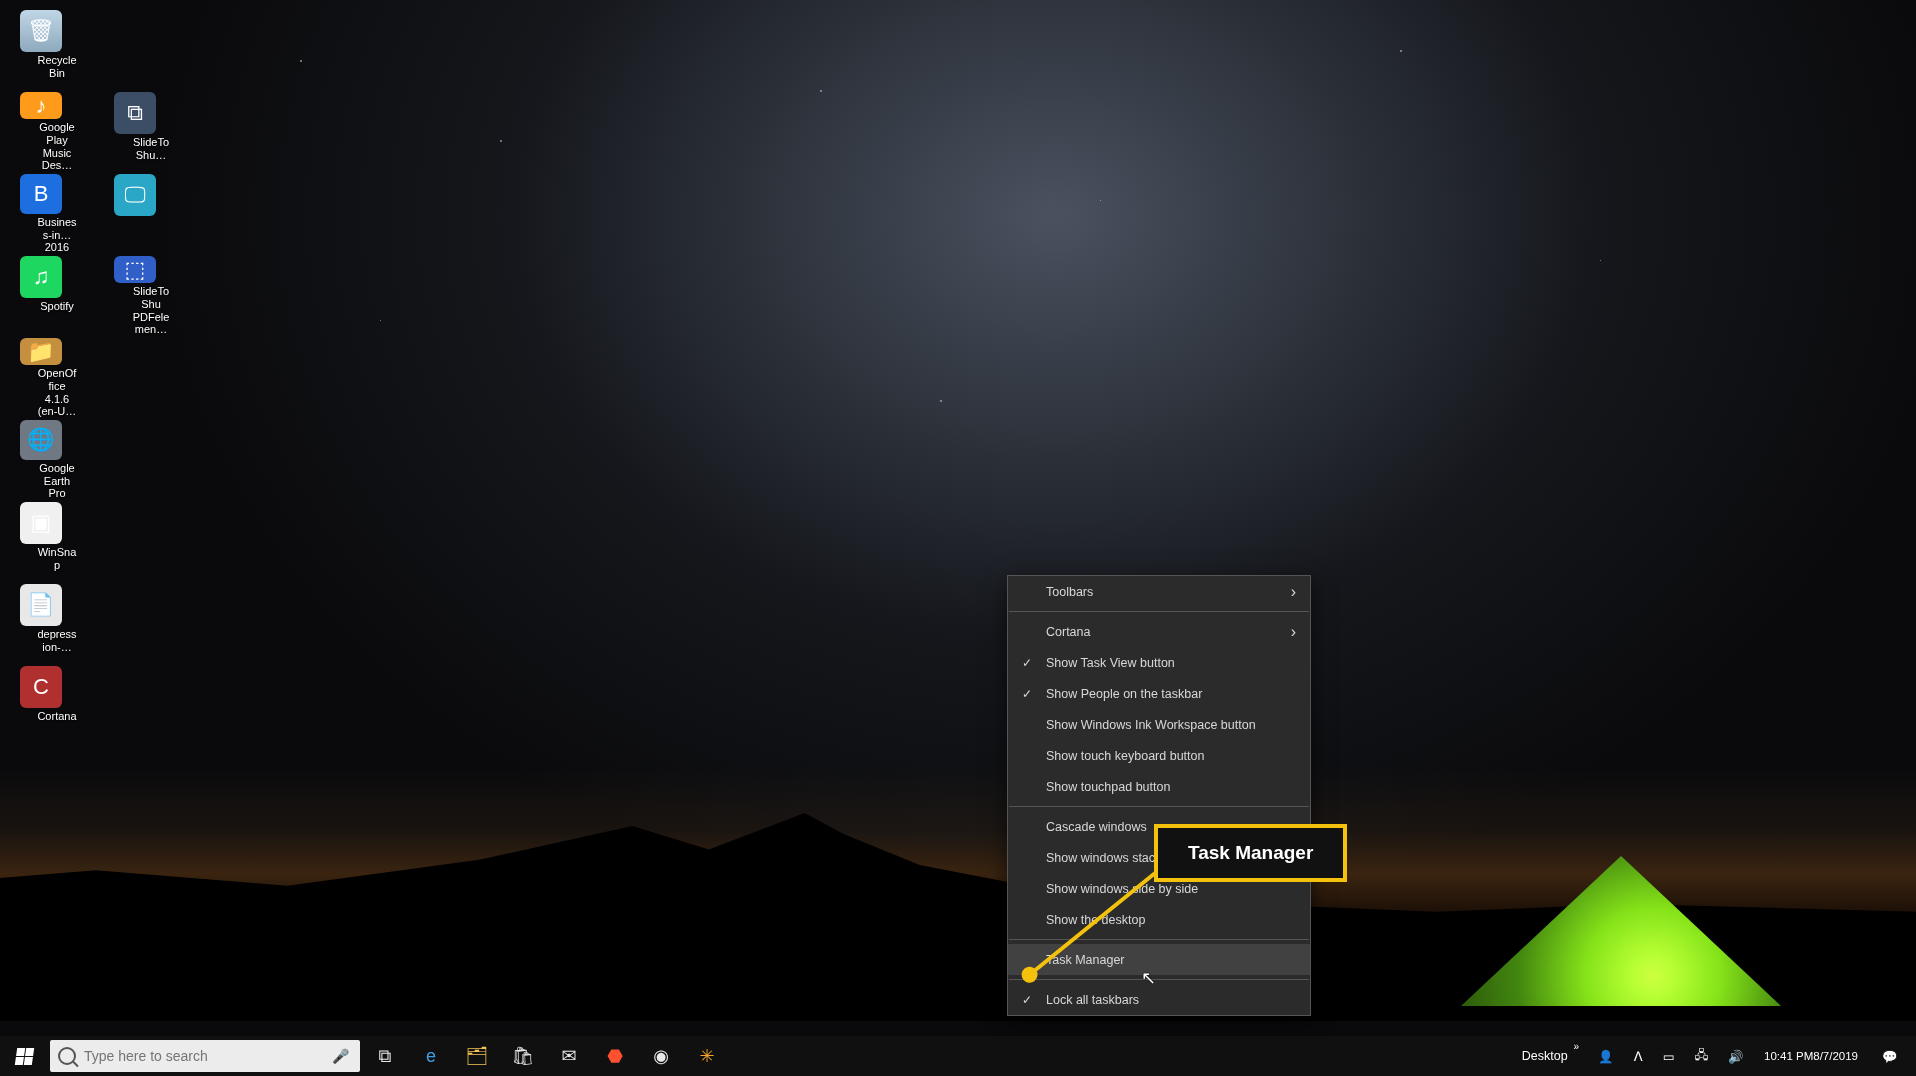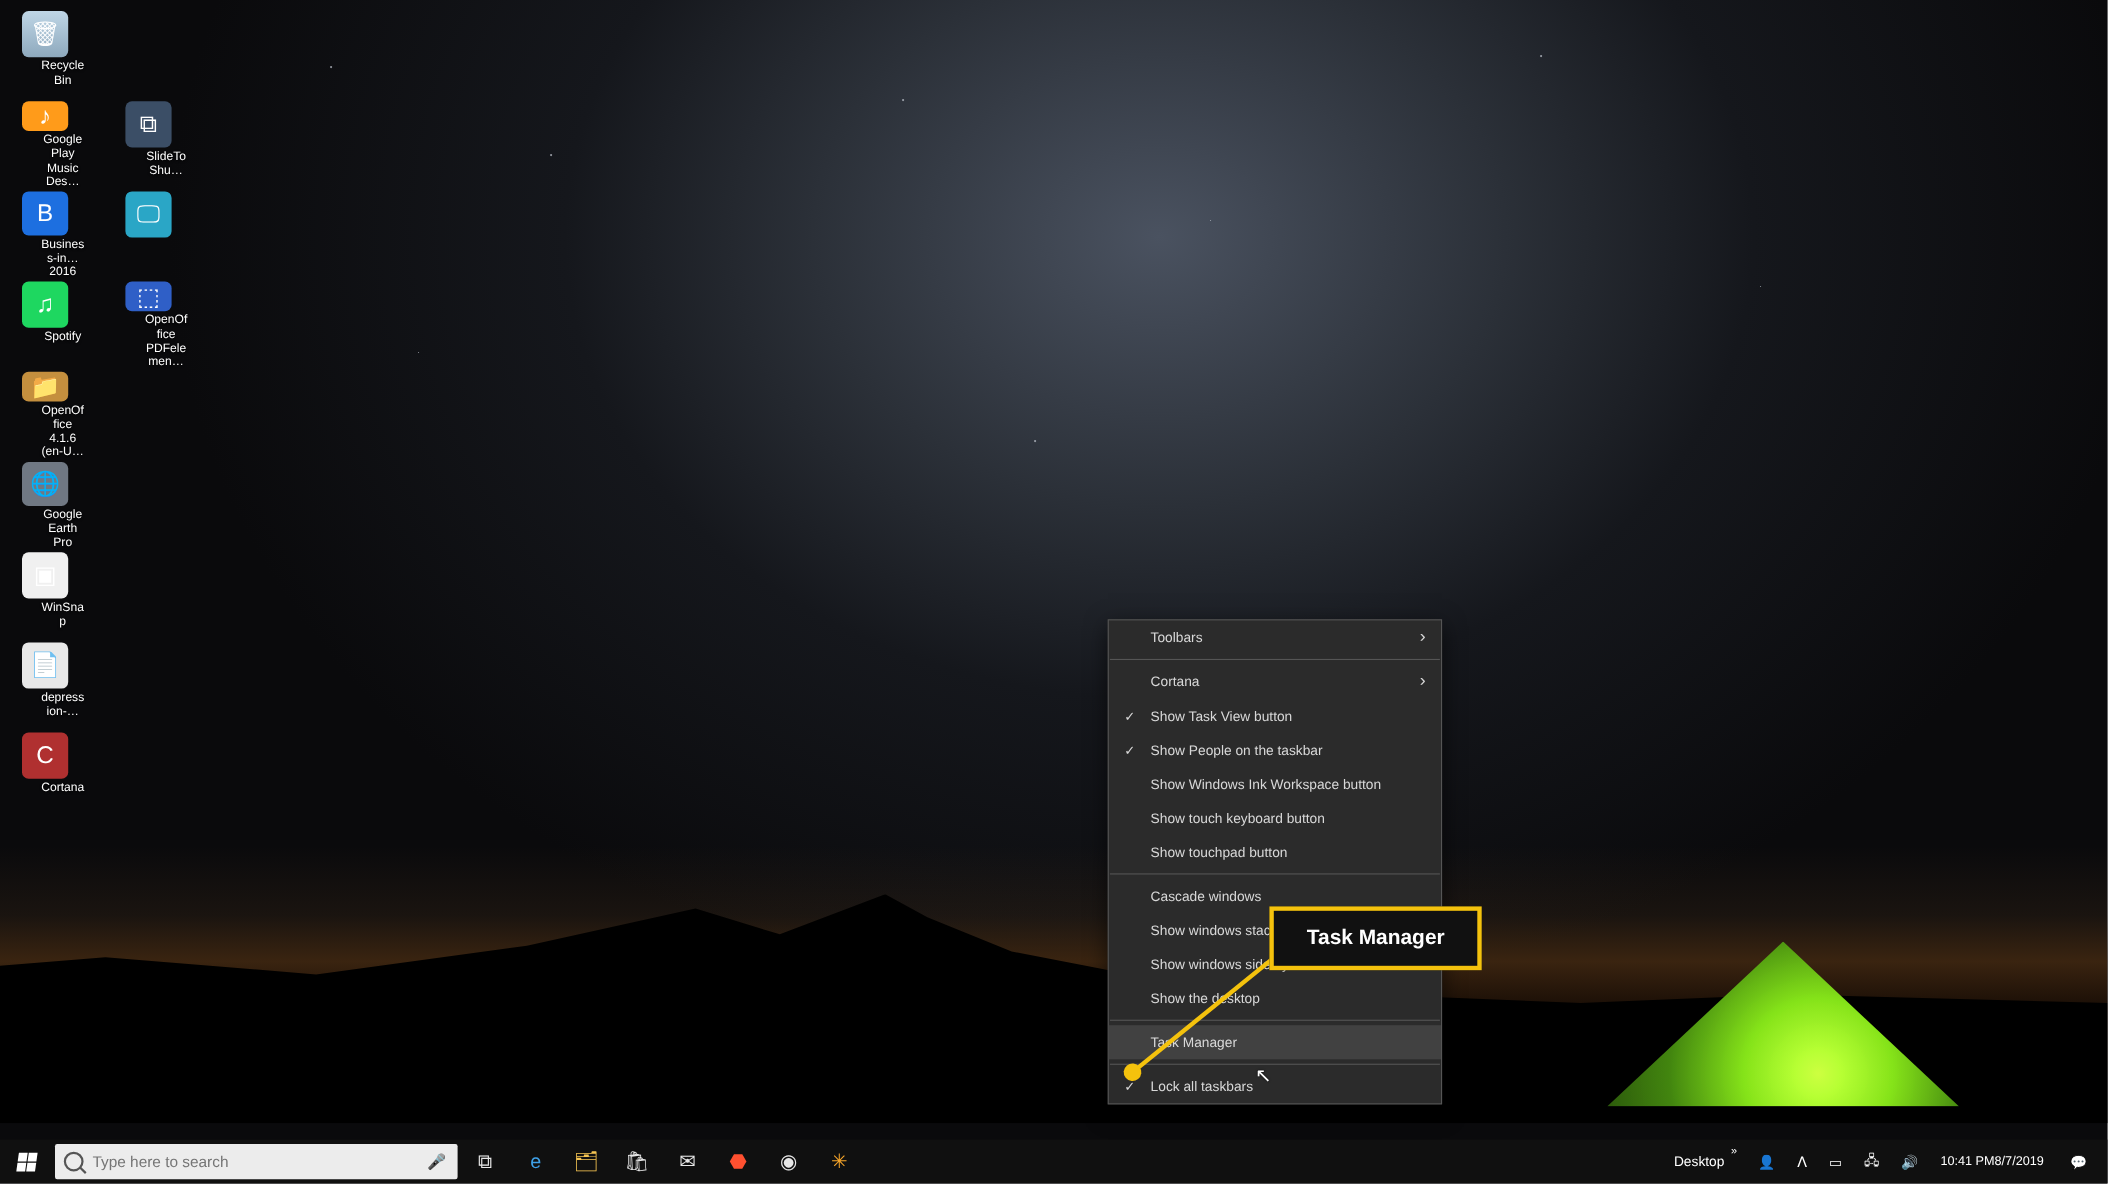--- a/index.html
+++ b/index.html
@@ -38,21 +38,21 @@
 .g-folder{background:#c48f3e;}
 .g-gray{background:#707883;}
 .g-file{background:#e8e8e8;color:#555;}
 .g-ccl{background:#b03030;}
 .g-teal{background:#2aa6c6;}
 .g-slide{background:#3b4e66;}
 .g-pdf{background:#2f5fc7;}
 .g-snap{background:#f0f0f0;}
 
 .ctxmenu {
-  position:absolute; width:304px; left:1007px; top:563px;
+  position:absolute; width:304px; left:1007px; top:575px;
   background:#2b2b2b; border:1px solid #555; color:#d8d8d8; font-size:12.5px;
   box-shadow:0 6px 20px rgba(0,0,0,.6);
 }
 .ctx-item { height:31px; padding:0 18px 0 38px; display:flex; align-items:center; position:relative; cursor:default;}
 .ctx-item.hover { background:#414141;}
 .ctx-sep { height:1px; background:#555; margin:4px 1px;}
 .ctx-check::before { content:"✓"; position:absolute; left:14px; font-size:12px; color:#d8d8d8;}
 .ctx-arrow::after { content:"›"; position:absolute; right:14px; font-size:16px; color:#d8d8d8;}
 .ctx-gear::before { content:"⚙"; position:absolute; left:13px; font-size:13px; color:#d8d8d8;}
 
@@ -60,21 +60,21 @@
 .callout-box { background:#111; border:4px solid #f4c20d; color:#fff; font-size:19px; font-weight:600; padding:14px 30px; white-space:nowrap; position:relative;}
 .callout-line { position:absolute; width:170px; height:4px; background:#f4c20d; transform-origin:left center; transform:rotate(-39deg); left:-126px; top:150px;}
 .callout-line::before{content:"";position:absolute;left:-6px;top:-6px;width:16px;height:16px;background:#f4c20d;border-radius:50%;}
 .cursor-arrow{position:absolute;left:1141px;top:967px;font-size:18px;color:#fff;text-shadow:0 0 2px #000;}
 
 .taskbar { position:absolute; left:0; right:0; bottom:0; height:40px; background:#101010; display:flex; align-items:center; color:#fff;}
 .tb-btn { height:40px; display:flex; align-items:center; justify-content:center; cursor:pointer;}
 .tb-start{width:48px;font-size:16px;}
 .win-flag{display:grid;grid-template-columns:8px 8px;grid-template-rows:8px 8px;gap:1px;transform:skewX(-8deg);}
 .win-flag span{background:#fff;}
-.tb-search{height:32px;width:366px;margin:0 2px;background:#ececec;display:flex;align-items:center;padding:0 10px 0 8px;border-radius:2px;}
+.tb-search{height:32px;width:310px;margin:0 2px;background:#ececec;display:flex;align-items:center;padding:0 10px 0 8px;border-radius:2px;}
 .tb-search .sicon{width:18px;height:18px;border:2px solid #555;border-radius:50%;position:relative;margin-right:8px;}
 .tb-search .sicon::after{content:"";position:absolute;width:7px;height:2px;background:#555;right:-5px;bottom:-2px;transform:rotate(45deg);}
 .tb-search input{border:none;background:transparent;outline:none;font-size:14px;color:#555;flex:1;}
 .tb-search .mic{font-size:14px;color:#555;}
 .tb-icon{width:46px;font-size:18px;color:#e8e8e8;}
 .tb-spacer{flex:1;}
 .tb-sys{display:flex;align-items:center;gap:4px;padding-right:6px;margin-left:15px;}
 .sys-item{padding:0 8px;font-size:12.5px;height:40px;display:flex;align-items:center;cursor:pointer;}
 .clock{flex-direction:row;justify-content:center;line-height:1.1;font-size:11.5px;text-align:right;}
 .notif{width:40px;justify-content:center;}
@@ -140,21 +140,21 @@
       <div class="dicon">
         <div class="glyph g-slide">⧉</div>
         <div class="lbl">SlideToShu…</div>
       </div>
       <div class="dicon">
         <div class="glyph g-teal">🖵</div>
         <div class="lbl"></div>
       </div>
       <div class="dicon">
         <div class="glyph g-pdf">⬚</div>
-        <div class="lbl">OpenOffice PDFelemen…</div>
+        <div class="lbl">SlideToShu PDFelemen…</div>
       </div>
     </div>
 </div>
 
 <div class="ctxmenu" id="ctxmenu">
     <div class="ctx-item ctx-arrow">
       <span>Toolbars</span>
     </div>
     <div class="ctx-sep"></div>
     <div class="ctx-item ctx-arrow">

